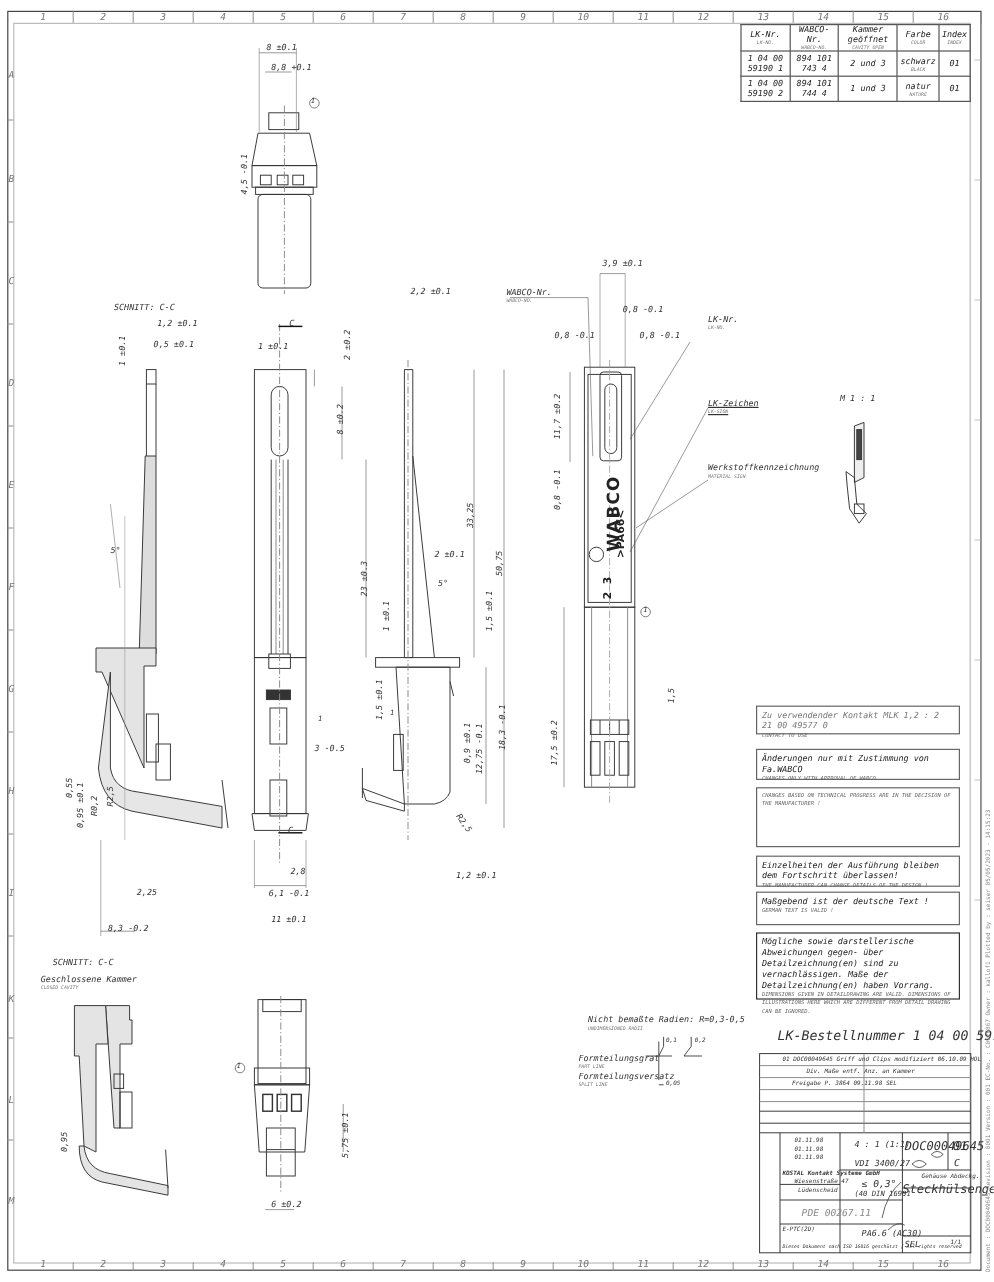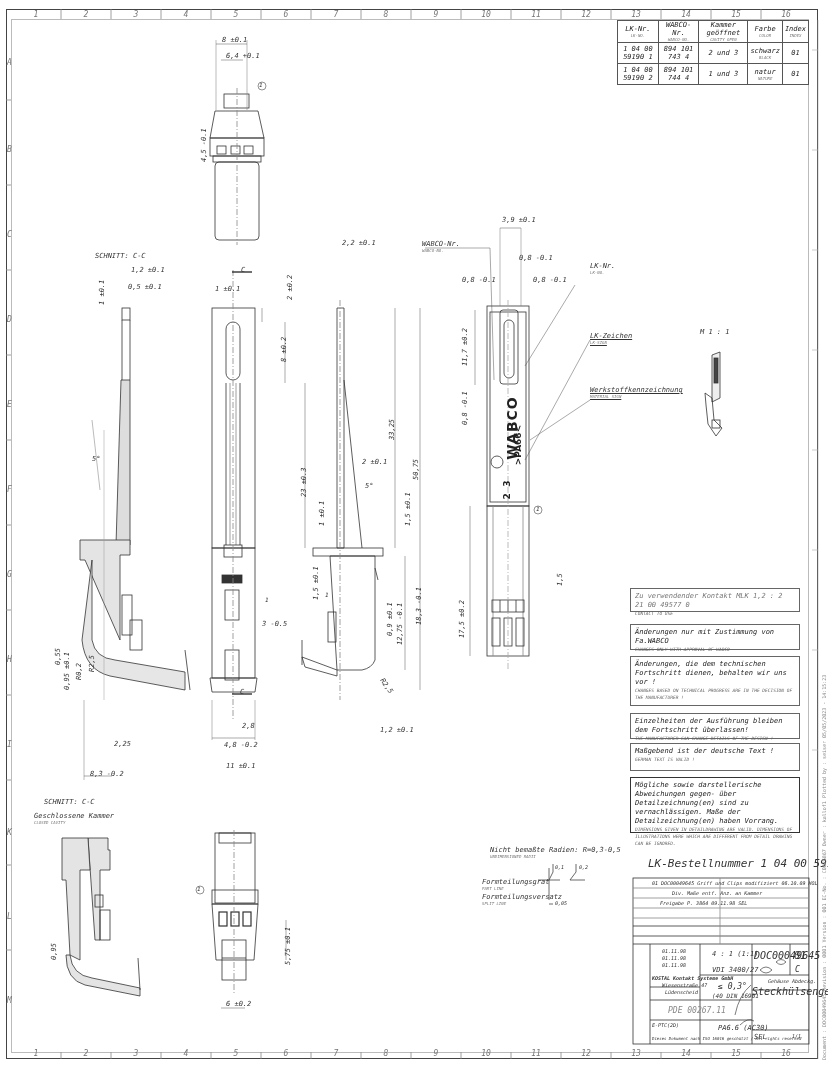--- a/index.html
+++ b/index.html
@@ -330,21 +330,21 @@
     <td>894 101 744 4</td>
     <td>1 und 3</td>
     <td><span>natur</span><span class="sub">NATURE</span></td>
     <td>01</td>
   </tr>
 </tbody>
   </table>
 
 <div>
   <span class="dim" style="left:222px;top:36px">8 ±0.1</span>
-  <span class="dim" style="left:226px;top:52px">6,4 +0.1</span>
+  <span class="dim" style="left:226px;top:52px">8,8 +0.1</span>
   <span class="dimv" style="left:200px;top:162px">4,5 -0.1</span>
   <span class="dim" style="left:259px;top:81px;font-size:6px">1</span>
 </div>
 
 <div>
   <span class="lbl" style="left:95px;top:252px">SCHNITT: C-C</span>
   <span class="dim" style="left:131px;top:266px">1,2 ±0.1</span>
   <span class="dim" style="left:128px;top:283px">0,5 ±0.1</span>
   <span class="dimv" style="left:98px;top:305px">1 ±0.1</span>
   <span class="dim" style="left:92px;top:455px">5°</span>
@@ -357,21 +357,21 @@
 </div>
 
 <div>
   <span class="dim" style="left:241px;top:266px">C</span>
   <span class="dim" style="left:215px;top:285px">1 ±0.1</span>
   <span class="dimv" style="left:286px;top:300px">2 ±0.2</span>
   <span class="dimv" style="left:280px;top:362px">8 ±0.2</span>
   <span class="dimv" style="left:300px;top:497px">23 ±0.3</span>
   <span class="dim" style="left:262px;top:620px">3 -0.5</span>
   <span class="dim" style="left:242px;top:722px">2,8</span>
-  <span class="dim" style="left:224px;top:741px">4,8 -0.2</span>
+  <span class="dim" style="left:224px;top:741px">6,1 -0.1</span>
   <span class="dim" style="left:226px;top:762px">11 ±0.1</span>
   <span class="dim" style="left:240px;top:688px">C</span>
   <span class="dim" style="left:265px;top:596px;font-size:6px">1</span>
 </div>
 
 <div>
   <span class="dim" style="left:342px;top:239px">2,2 ±0.1</span>
   <span class="dimv" style="left:388px;top:440px">33,25</span>
   <span class="dimv" style="left:412px;top:480px">50,75</span>
   <span class="dim" style="left:362px;top:458px">2 ±0.1</span>
@@ -392,21 +392,21 @@
   <span class="dim" style="left:462px;top:276px">0,8 -0.1</span>
   <span class="dim" style="left:519px;top:254px">0,8 -0.1</span>
   <span class="dim" style="left:533px;top:276px">0,8 -0.1</span>
   <span class="dimv" style="left:461px;top:366px">11,7 ±0.2</span>
   <span class="dimv" style="left:461px;top:425px">0,8 -0.1</span>
   <span class="dimv" style="left:458px;top:638px">17,5 ±0.2</span>
   <span class="dimv" style="left:556px;top:586px">1,5</span>
   <span class="lbl" style="left:422px;top:240px"><span>WABCO-Nr.</span><span class="sub">WABCO-NO.</span></span>
   <span class="lbl" style="left:590px;top:262px"><span>LK-Nr.</span><span class="sub">LK-NO.</span></span>
   <span class="lbl" style="left:590px;top:332px;text-decoration:underline"><span>LK-Zeichen</span><span class="sub">LK-SIGN</span></span>
-  <span class="lbl" style="left:590px;top:386px;text-decoration:underline"><span>Werkstoffkennzeichnung</span><span class="sub">MATERIAL SIGN</span></span>
+  <span class="lbl" style="left:590px;top:386px;"><span>Werkstoffkennzeichnung</span><span class="sub">MATERIAL SIGN</span></span>
   <span class="abs" style="left:480px;top:420px;transform:rotate(-90deg);font-family:'DejaVu Sans',sans-serif;font-weight:bold;font-size:14px;letter-spacing:1px">WABCO</span>
   <span class="abs" style="left:498px;top:440px;transform:rotate(-90deg);font-family:'DejaVu Sans',sans-serif;font-weight:bold;font-size:9px">&gt;PA66&lt;</span>
   <span class="abs" style="left:498px;top:485px;transform:rotate(-90deg);font-family:'DejaVu Sans',sans-serif;font-weight:bold;font-size:9px;white-space:pre">2  3</span>
   <span class="dim" style="left:536px;top:505px;font-size:6px">1</span>
 </div>
 
 <span class="lbl" style="left:700px;top:328px">M 1 : 1</span>
 
 <div>
   <span class="lbl" style="left:44px;top:798px">SCHNITT: C-C</span>
@@ -424,21 +424,21 @@
   <span class="lbl" style="left:490px;top:846px"><span>Nicht bemaßte Radien: R=0,3-0,5</span><span class="sub">UNDIMENSIONED RADII</span></span>
   <span class="lbl" style="left:482px;top:878px"><span>Formteilungsgrat</span><span class="sub">PART LINE</span></span>
   <span class="lbl" style="left:482px;top:893px"><span>Formteilungsversatz</span><span class="sub">SPLIT LINE</span></span>
   <span class="dim" style="left:555px;top:864px;font-size:5px">0,1</span>
   <span class="dim" style="left:579px;top:864px;font-size:5px">0,2</span>
   <span class="dim" style="left:555px;top:900px;font-size:5px">0,05</span>
 </div>
 
 <div class="note" style="left:630px;top:588px;width:170px;height:24px;color:#777"><span>Zu verwendender Kontakt MLK 1,2 :  2 21 00 49577 0</span><span class="small">CONTACT TO USE</span></div>
 <div class="note" style="left:630px;top:624px;width:170px;height:26px"><span>Änderungen nur mit Zustimmung von Fa.WABCO</span><span class="small">CHANGES ONLY WITH APPROVAL OF WABCO</span></div>
-<div class="note" style="left:630px;top:656px;width:170px;height:50px"><span>Änderungen, die dem technischen Fortschritt dienen, behalten wir uns vor !</span><span class="small">CHANGES BASED ON TECHNICAL PROGRESS ARE IN THE DECISION OF THE MANUFACTURER !</span></div>
+<div class="note" style="left:630px;top:656px;width:170px;height:50px"><span class="small">CHANGES BASED ON TECHNICAL PROGRESS ARE IN THE DECISION OF THE MANUFACTURER !</span></div>
 <div class="note" style="left:630px;top:713px;width:170px;height:26px"><span>Einzelheiten der Ausführung bleiben dem Fortschritt überlassen!</span><span class="small">THE MANUFACTURER CAN CHANGE DETAILS OF THE DESIGN !</span></div>
 <div class="note" style="left:630px;top:743px;width:170px;height:28px"><span>Maßgebend ist der deutsche Text !</span><span class="small">GERMAN TEXT IS VALID !</span></div>
 <div class="note" style="left:630px;top:777px;width:170px;height:56px;border:1.5px solid #333"><span>Mögliche sowie darstellerische Abweichungen gegen- über Detailzeichnung(en) sind zu vernachlässigen. Maße der Detailzeichnung(en) haben Vorrang.</span><span class="small">DIMENSIONS GIVEN IN DETAILDRAWING ARE VALID. DIMENSIONS OF ILLUSTRATIONS HERE WHICH ARE DIFFERENT FROM DETAIL DRAWING CAN BE IGNORED.</span></div>
 
 <span class="big" style="left:648px;top:857px">LK-Bestellnummer 1 04 00 59190 1 oder 2</span>
 
 <div>
   <span class="tbc" style="left:652px;top:880px">01 DOC00049645 Griff und Clips modifiziert 06.10.09 HOL</span>
   <span class="tbc" style="left:672px;top:890px">Div. Maße entf. Anz. an Kammer</span>
   <span class="tbc" style="left:660px;top:900px">Freigabe P. 3864   09.11.98 SEL</span>

